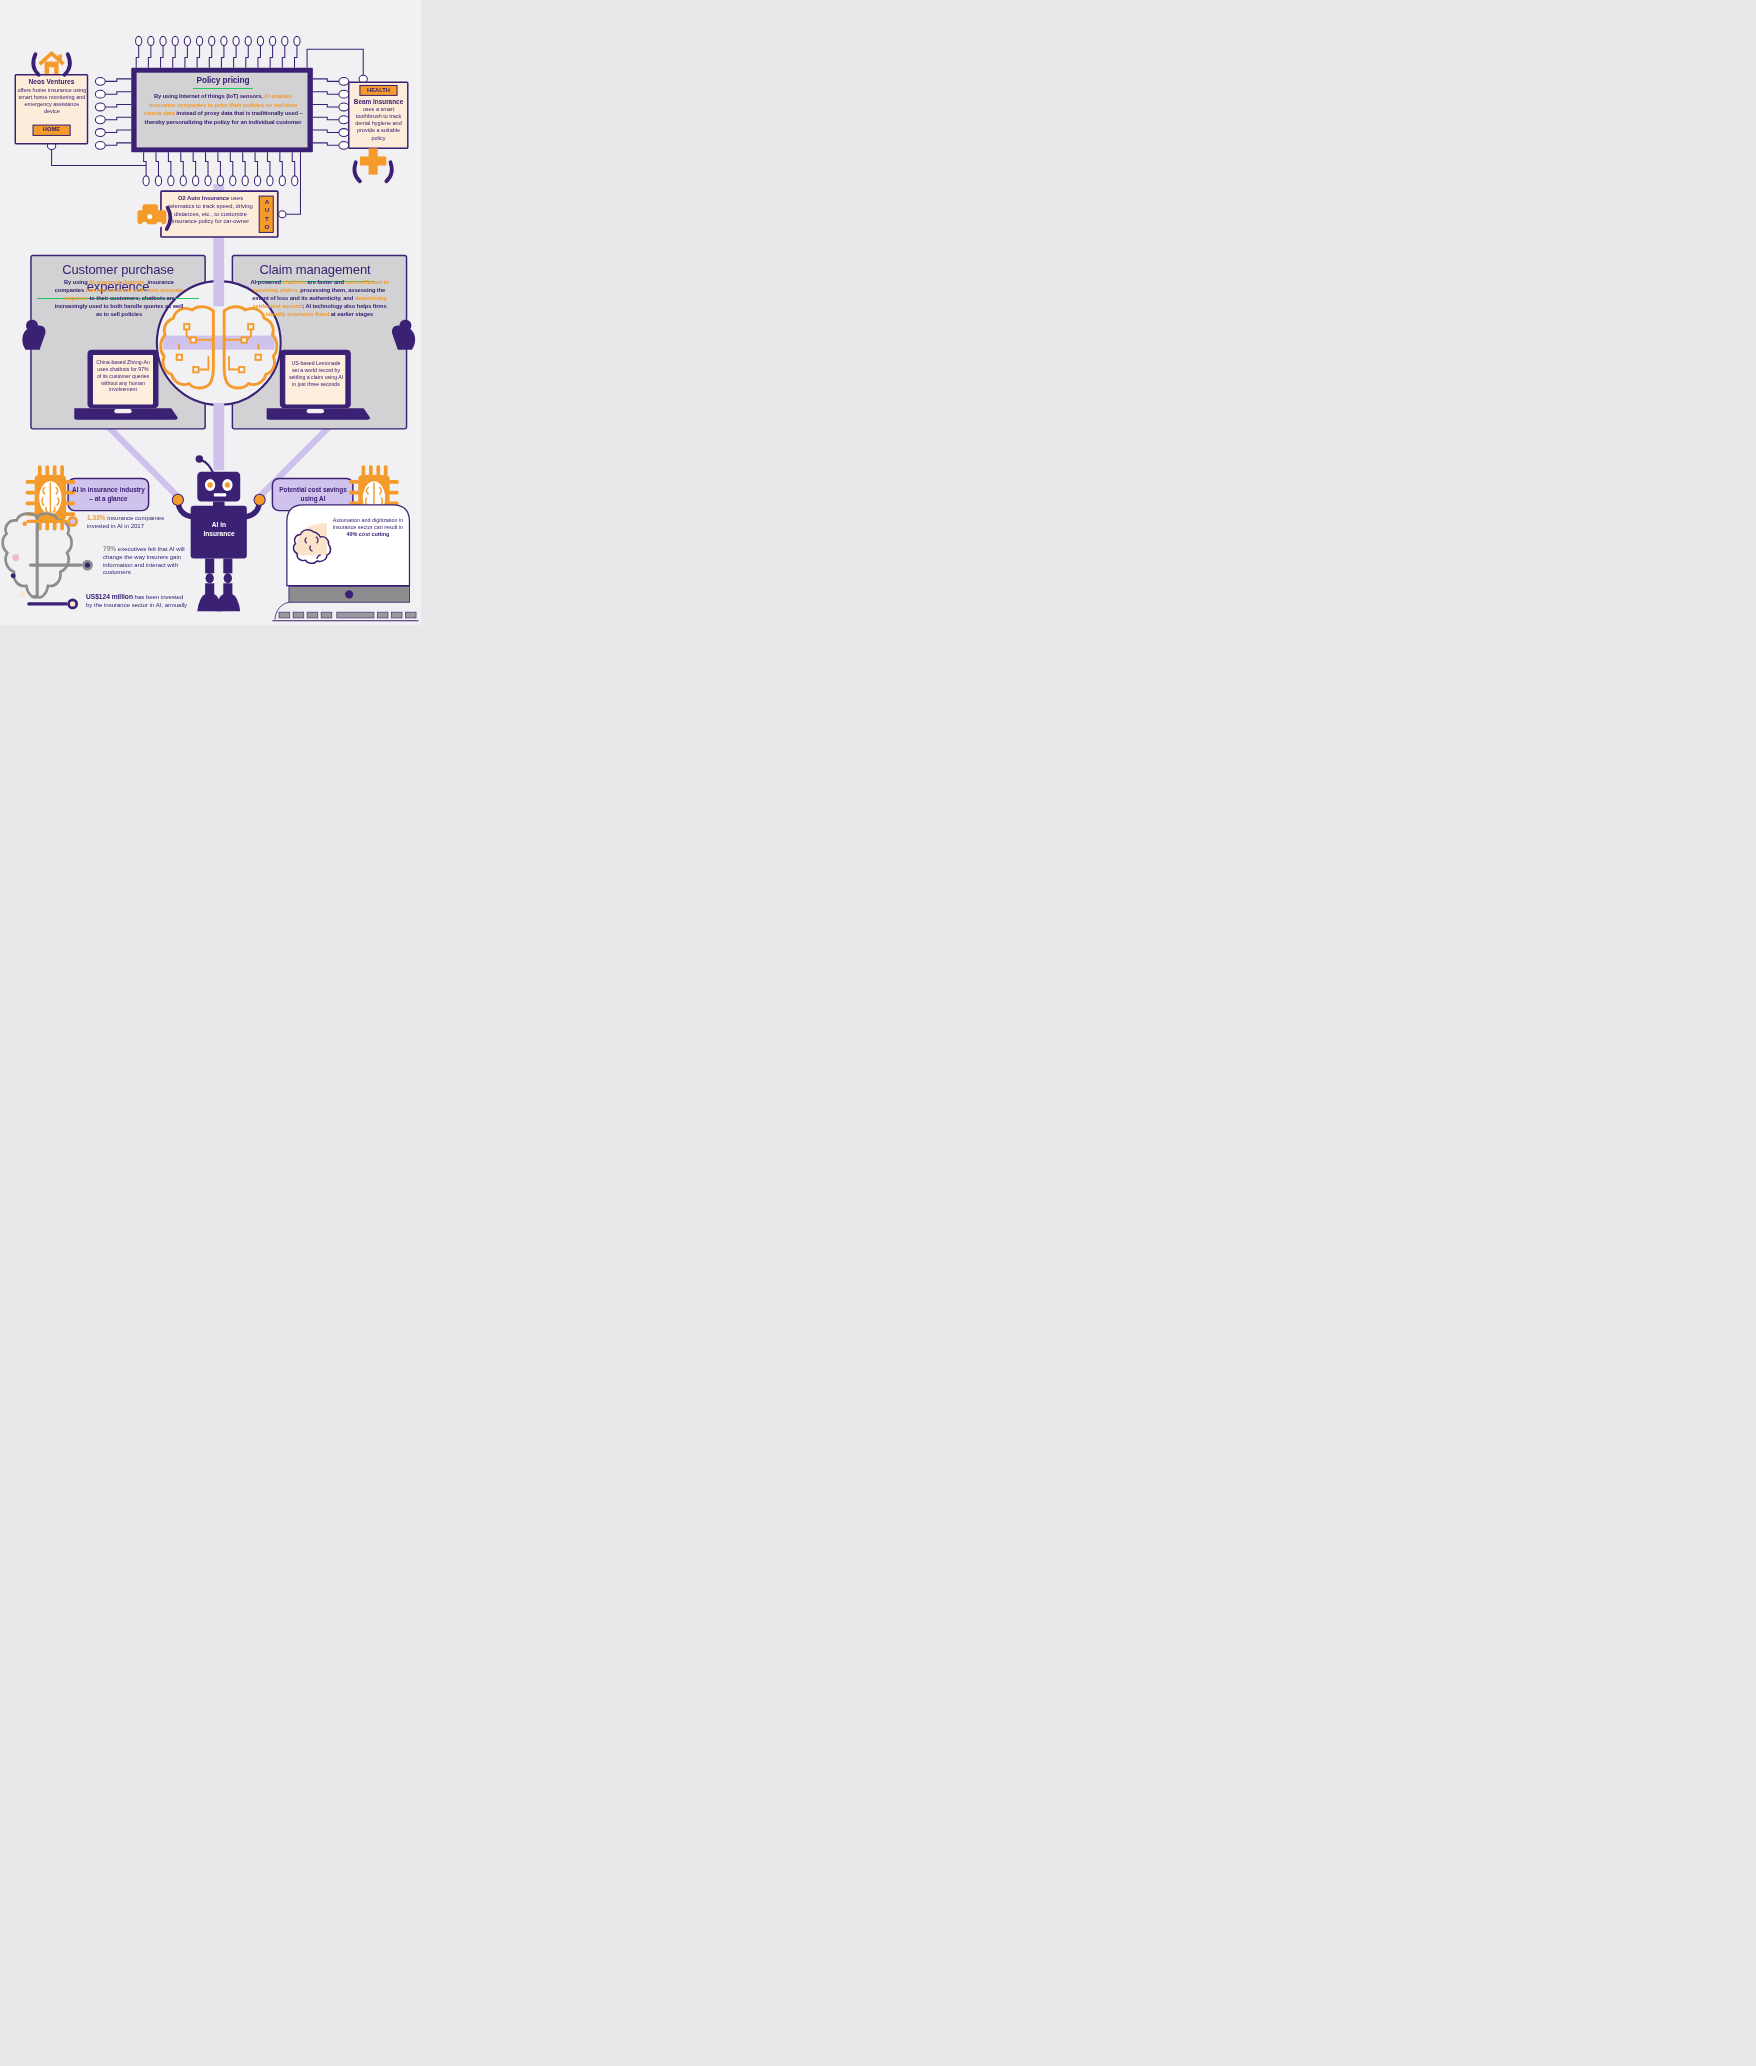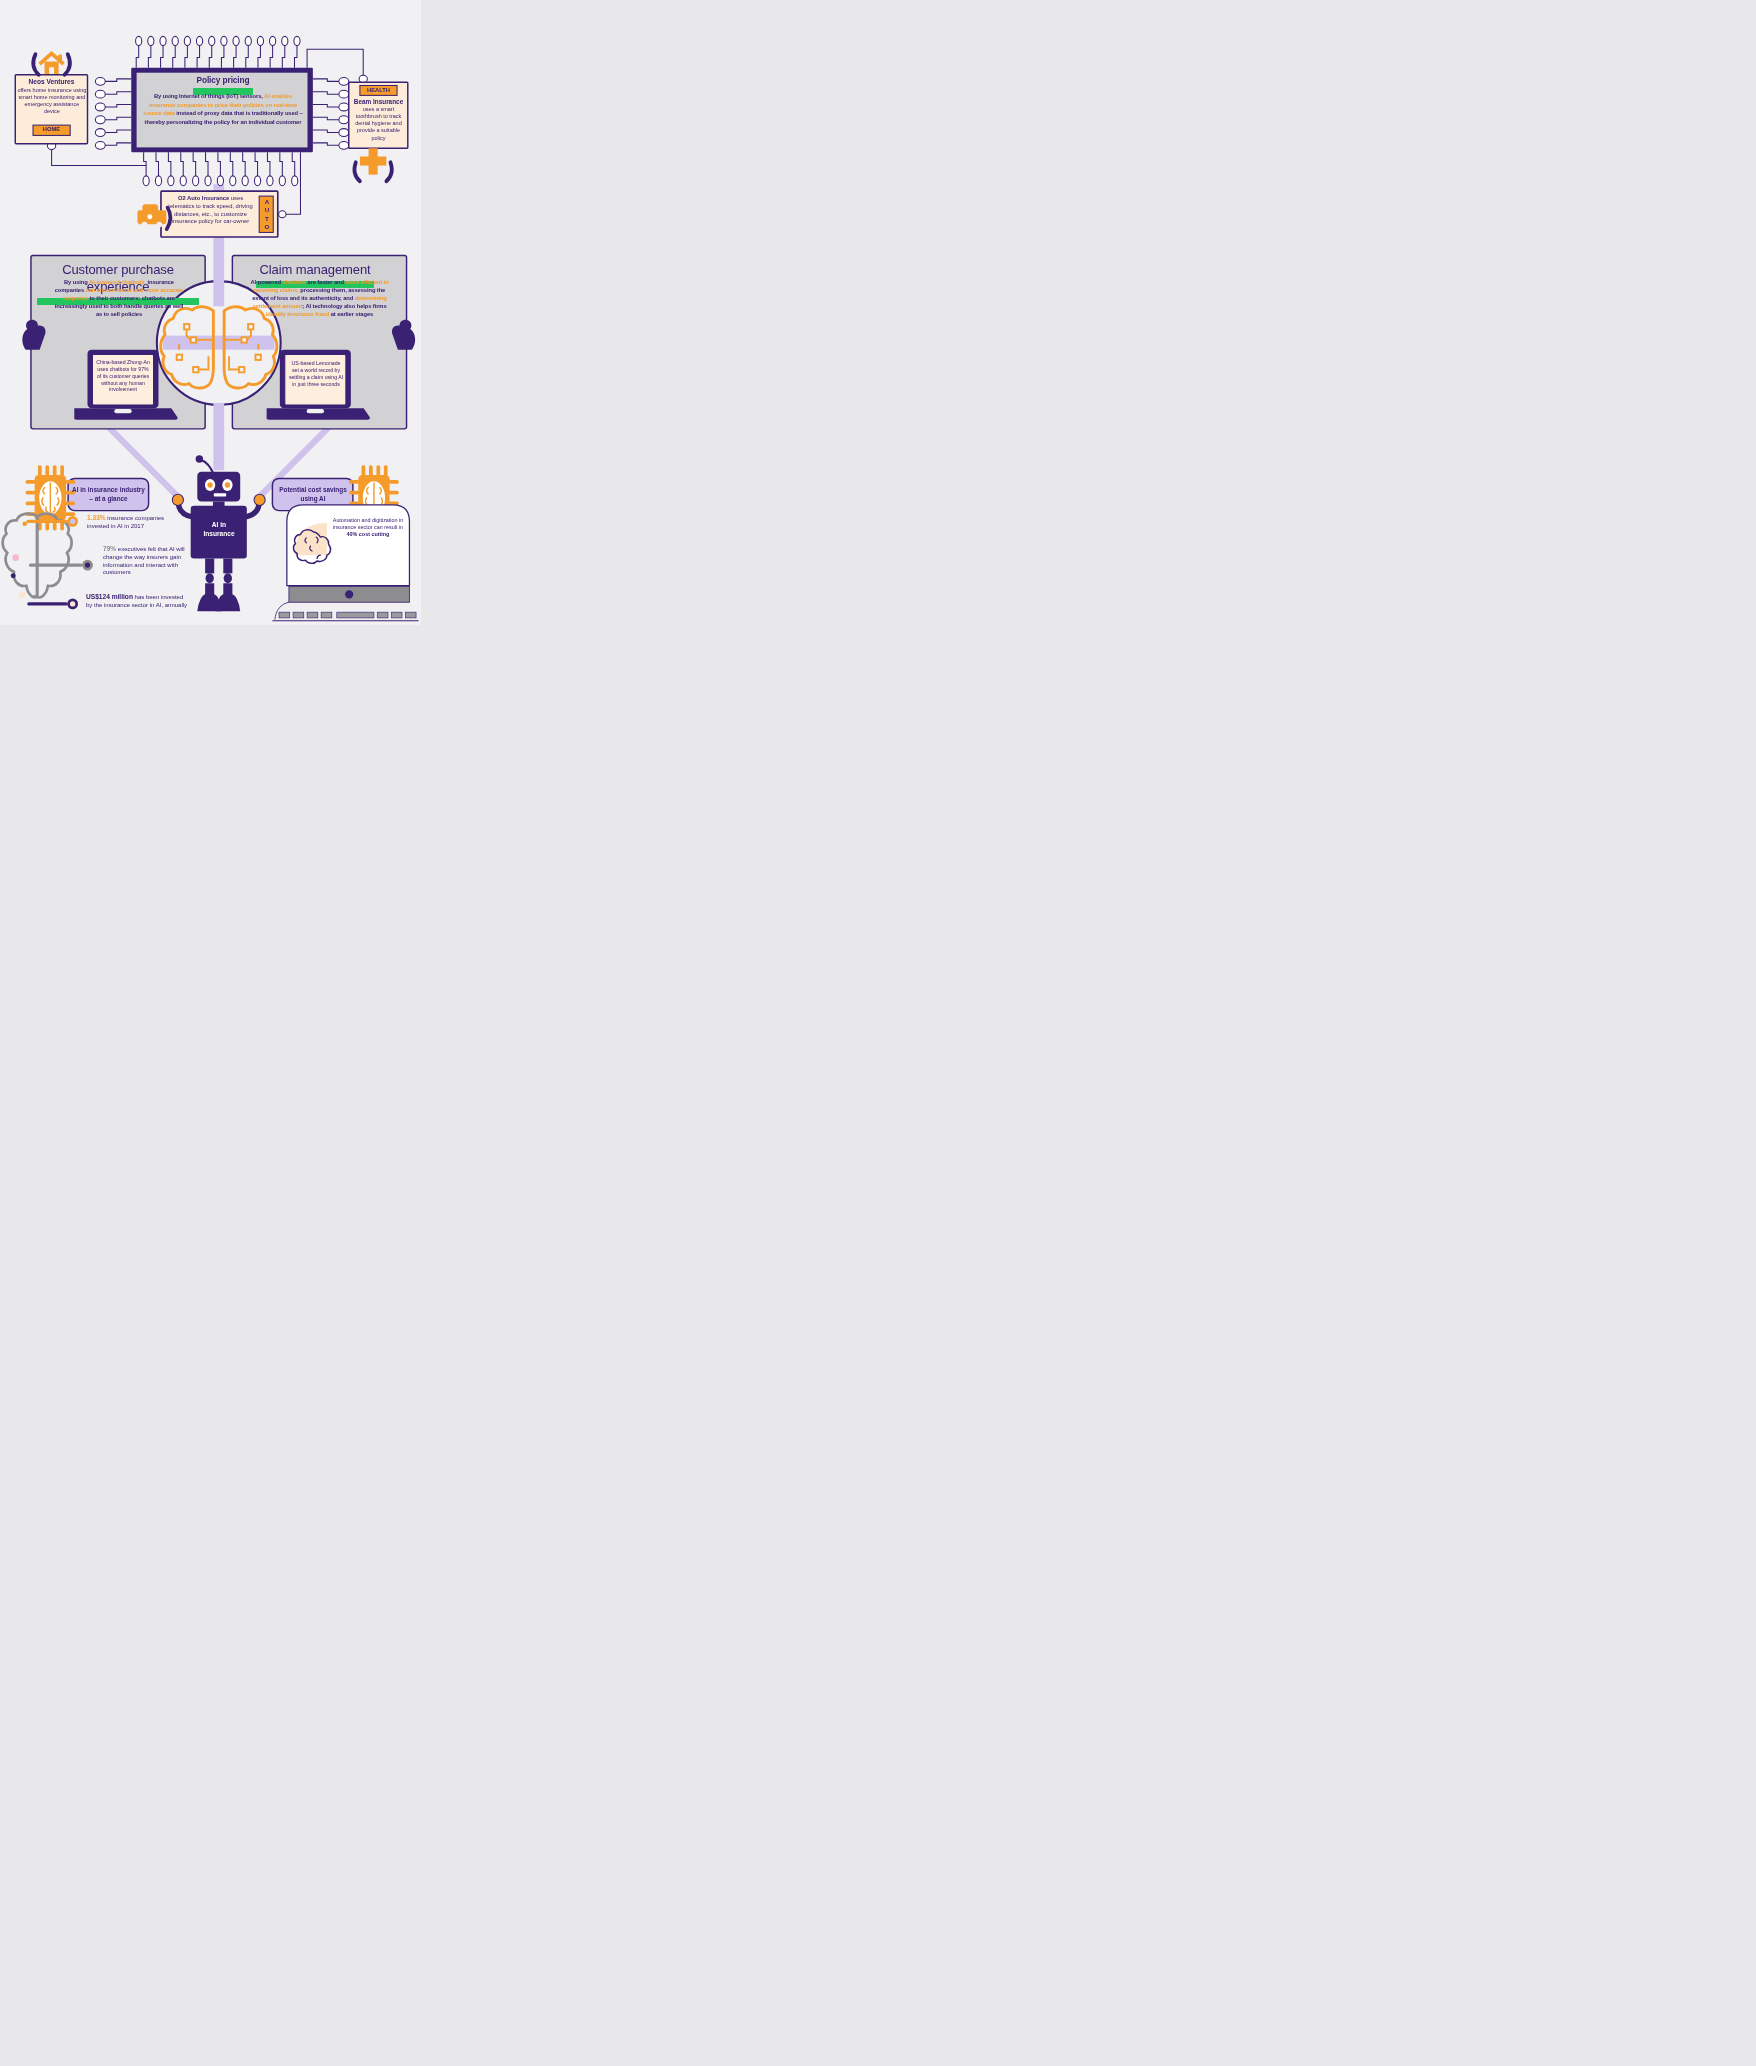--- a/index.html
+++ b/index.html
@@ -3,21 +3,21 @@
 <meta charset="utf-8">
 <style>
   html,body{margin:0;padding:0;background:#e8e7ea;}
   .canvas{position:relative;width:421px;height:625px;background:#f1f0f2;overflow:hidden;
           font-family:"Liberation Sans","DejaVu Sans",sans-serif;}
   svg.bg{position:absolute;left:0;top:0;}
   .t{position:absolute;color:#3a2173;text-align:center;line-height:1.3;}
   .left{text-align:left;}
   .h1{font-weight:bold;font-size:8.3px;letter-spacing:-0.1px;}
   .h2{font-weight:normal;font-size:13px;letter-spacing:-0.1px;}
-  .underline{display:inline-block;border-bottom:7px solid #22c55e;padding:0 3.3px 2.1px;}
+  .underline{display:inline-block;border-bottom:1px solid #22c55e;padding:0 3.3px 2.1px;}
   .boldbody{font-weight:bold;letter-spacing:-0.1px;}
   .seg{white-space:pre-wrap;}
   .seg.p{color:inherit;}
   .seg.o{color:#f59b2b;}
   .seg.b{font-weight:bold;color:inherit;}
   .badgetext{font-weight:bold;font-size:5.8px;color:#3a2173;}
   .prelines{white-space:pre-line;}
   .statval{font-weight:bold;font-size:6.6px;}
   .statval.o{color:#f59b2b;}
   .statval.g{color:#8d8d90;}

